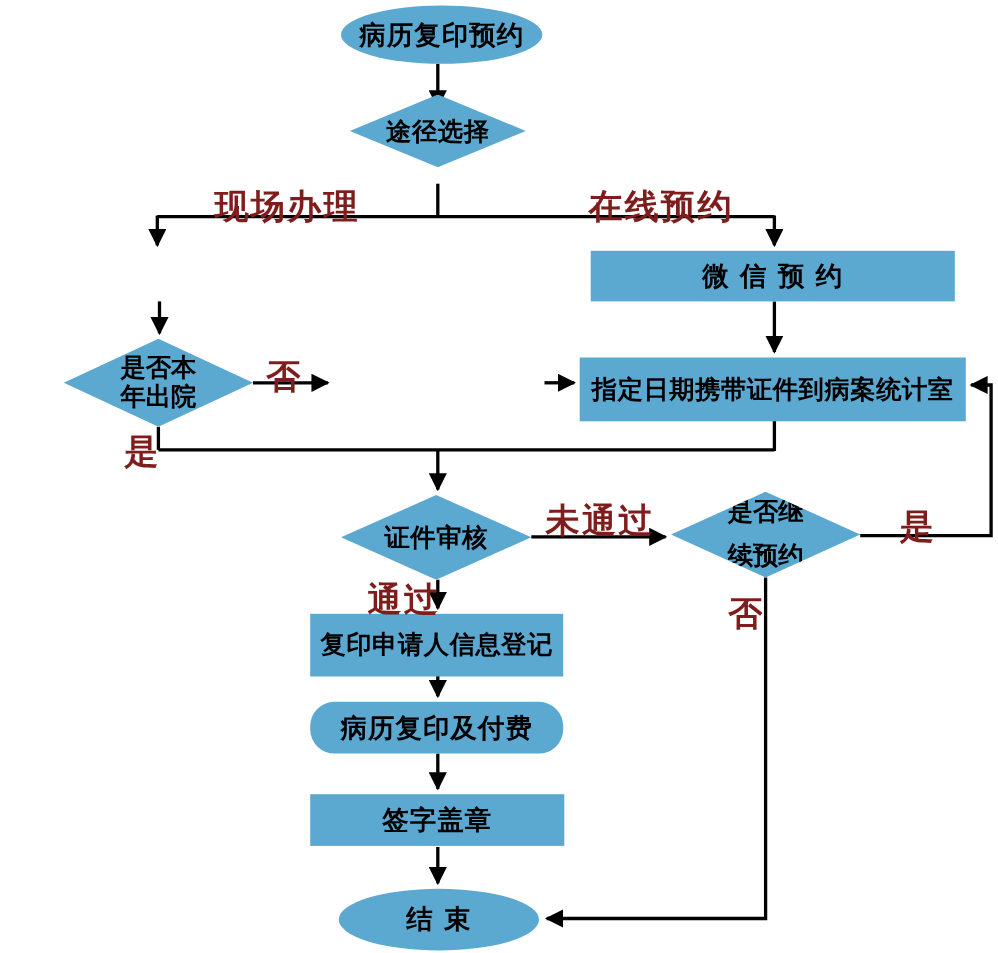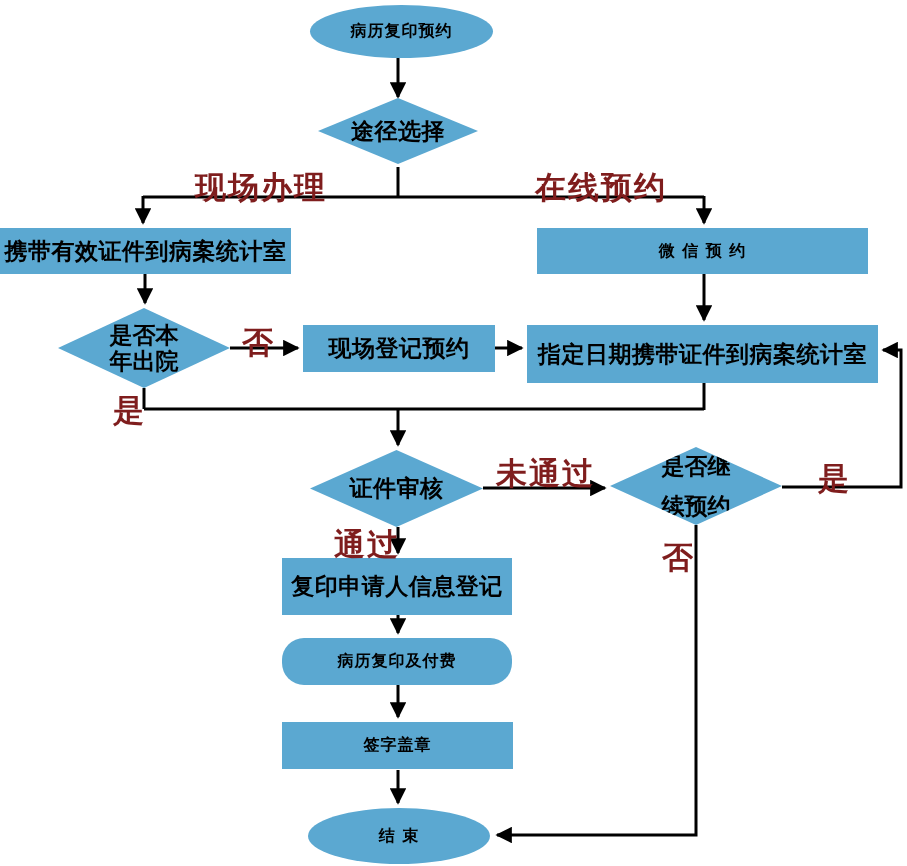--- a/index.html
+++ b/index.html
@@ -28,21 +28,21 @@
     display: flex;
     flex-direction: column;
     align-items: center;
     justify-content: center;
     text-align: center;
     box-sizing: border-box;
   }
   .ellipse { border-radius: 50%; }
   .diamond { clip-path: polygon(50% 0, 100% 50%, 50% 100%, 0 50%); }
   .box { }
-  .node .lbl { font-size: 16px; letter-spacing: 1px; white-space: nowrap; }
+  .node .lbl { font-size: 24px; letter-spacing: 1px; white-space: nowrap; }
   .node .lbl-sm { font-size: 23px; letter-spacing: 0.5px; white-space: nowrap; }
   .node .dline { font-size: 23px; line-height: 1.15; white-space: nowrap; }
   .edge-label {
     position: absolute;
     color: #7f1d1d;
     font-weight: bold;
     font-size: 31px;
     letter-spacing: 2px;
     white-space: nowrap;
   }
@@ -79,40 +79,34 @@
       <path d="M398 770 V803" marker-end="url(#arrow)"></path>
       <path d="M782 487 H901 V350 H883" marker-end="url(#arrow)"></path>
       <path d="M696 525 V835 H497" marker-end="url(#arrow)"></path>
     </g>
   </svg>
 
   <div class="node ellipse" style="left:310px; top:5px; width:183px; height:53px;">
     <div class="lbl">病历复印预约</div>
   </div>
 
-  <div class="node diamond" style="left:318px; top:98px; width:160px; height:66px;">
+  <div class="node diamond" style="left:318px; top:86px; width:160px; height:66px;">
     <div class="lbl-sm">途径选择</div>
   </div>
 
-  <div class="node box" style="left:0px; top:228px; width:291px; height:46px;">
-    <div class="lbl-sm">携带有效证件到病案统计室</div>
-  </div>
 
   <div class="node box" style="left:537px; top:228px; width:331px; height:46px;">
     <div class="lbl">微 信 预 约</div>
   </div>
 
   <div class="node diamond" style="left:58px; top:308px; width:172px; height:80px;">
     <div class="dline">是否本</div>
     <div class="dline">年出院</div>
   </div>
 
-  <div class="node box" style="left:303px; top:325px; width:192px; height:47px;">
-    <div class="lbl-sm">现场登记预约</div>
-  </div>
 
   <div class="node box" style="left:527px; top:325px; width:351px; height:58px;">
     <div class="lbl-sm">指定日期携带证件到病案统计室</div>
   </div>
 
   <div class="node diamond" style="left:310px; top:450px; width:173px; height:77px;">
     <div class="lbl-sm">证件审核</div>
   </div>
 
   <div class="node diamond" style="left:610px; top:447px; width:172px; height:78px;gap:13px;">

